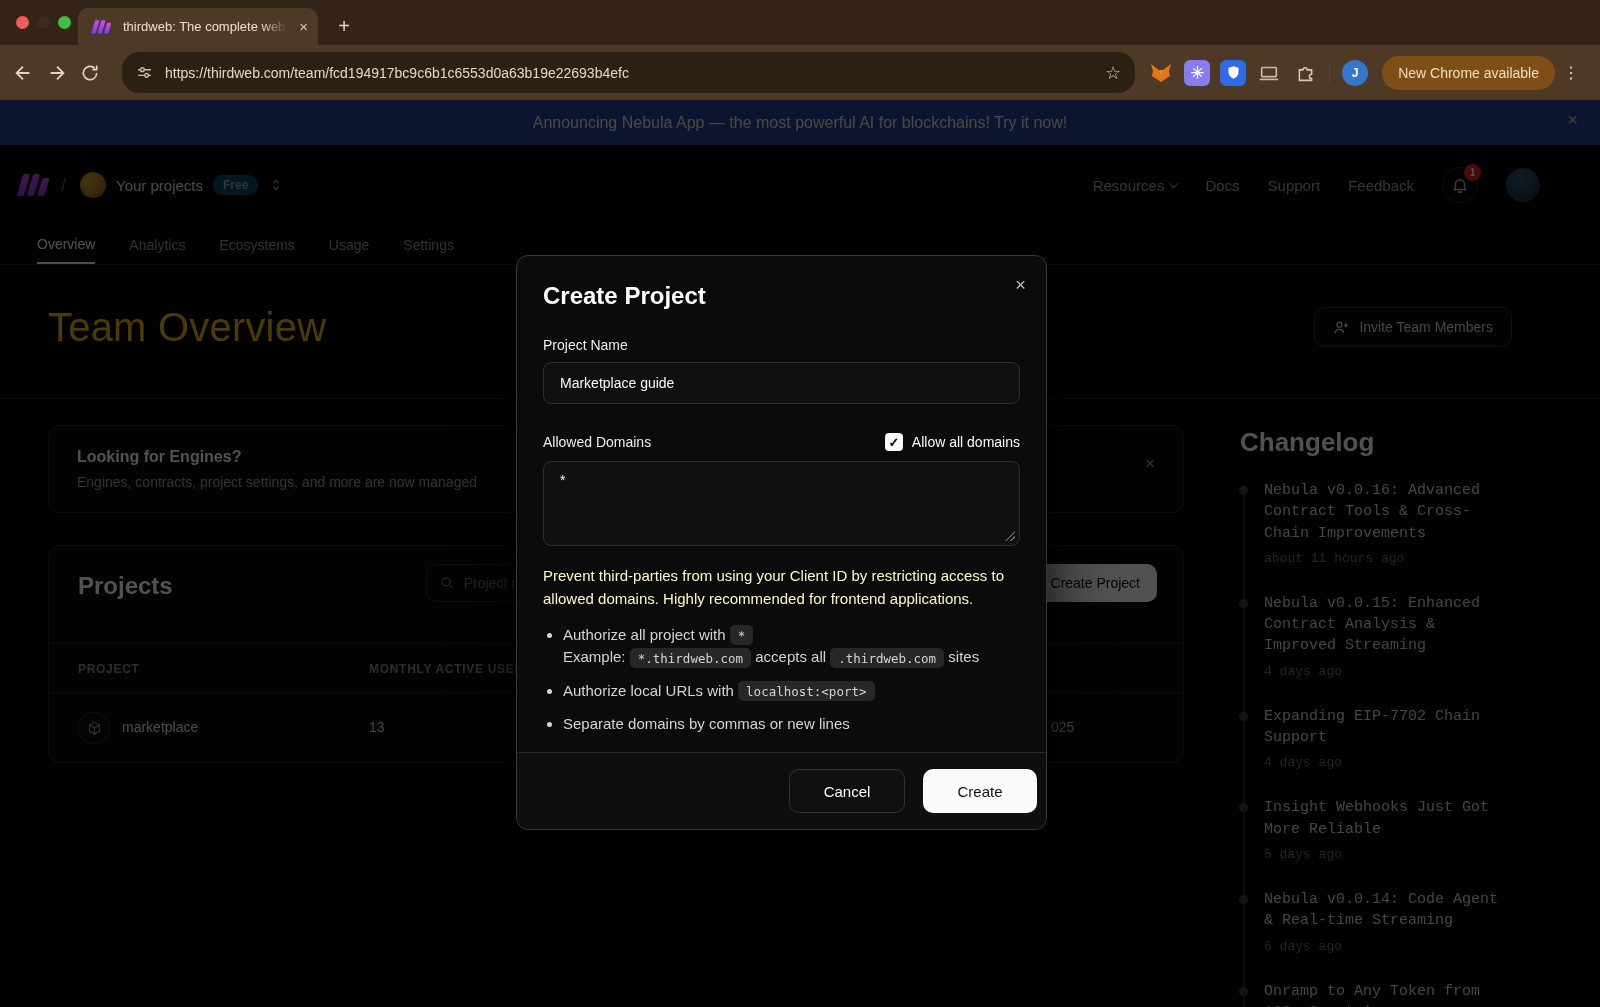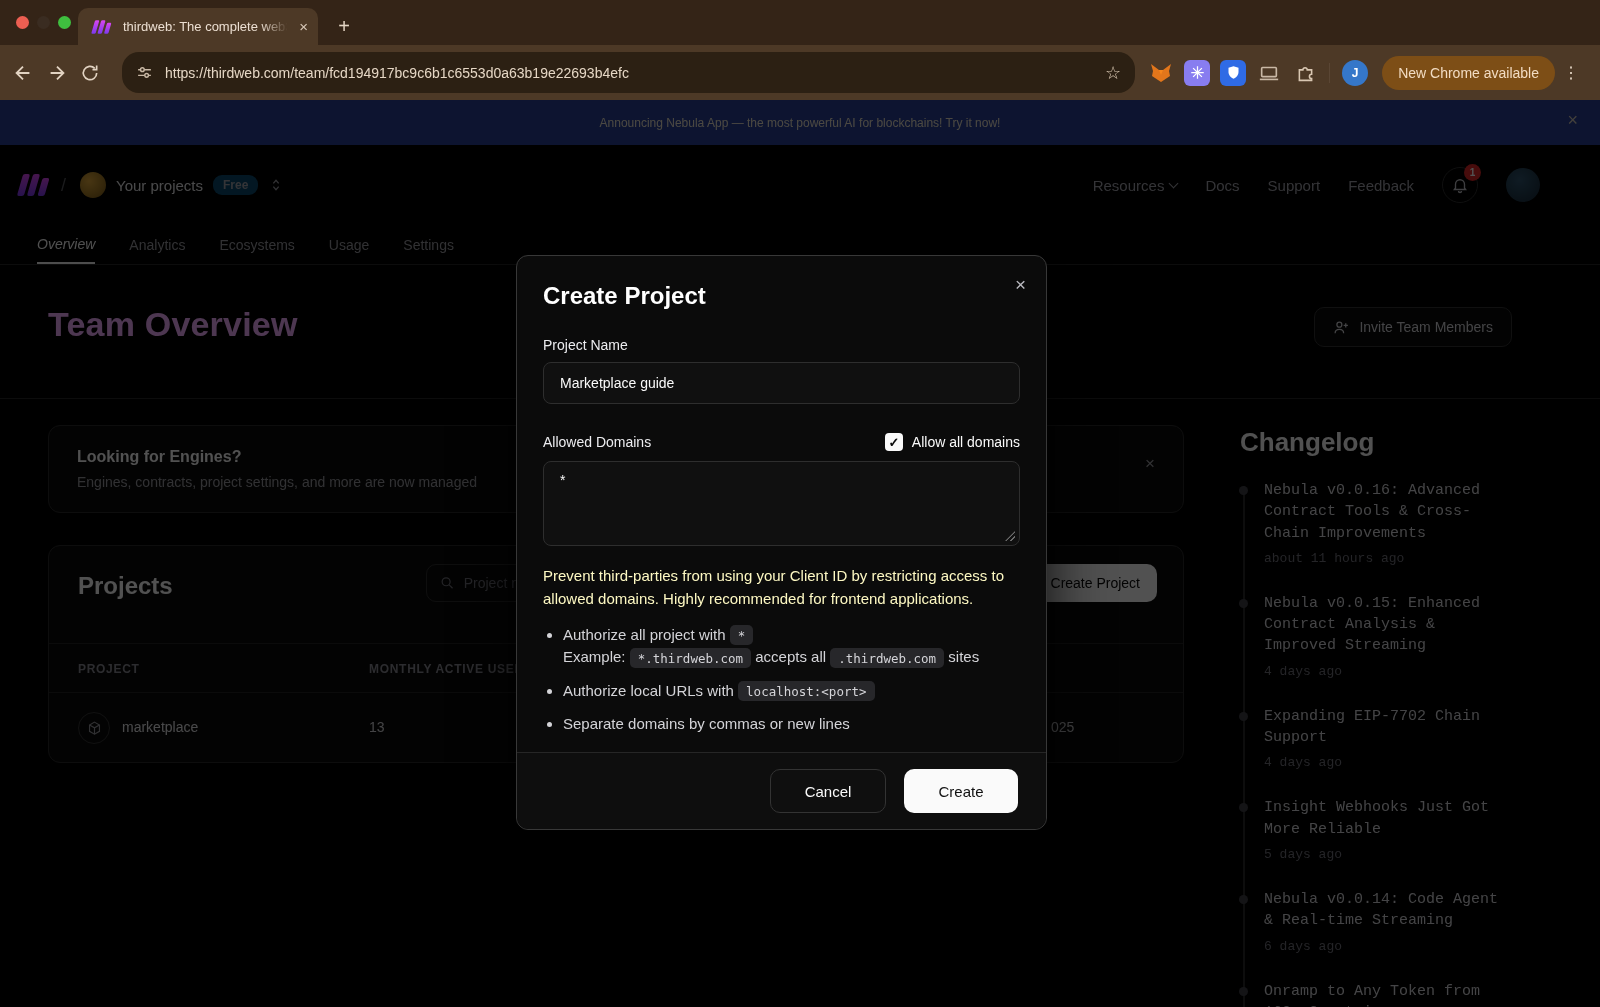--- a/index.html
+++ b/index.html
@@ -33,21 +33,21 @@
   .sep { width:1px; height:20px; background:#5a4634; margin:0 6px; }
   .j-avatar { width:26px; height:26px; border-radius:50%; background:#3577c9; color:#fff; font-size:12px;
               font-weight:bold; display:flex; align-items:center; justify-content:center; margin:0 6px; }
   .newchrome { height:34px; background:#7d4e16; border-radius:17px; color:#f2dcc3; font-size:14px;
                display:flex; align-items:center; padding:0 16px; margin-left:8px; white-space:nowrap; }
   .dots { color:#e8d9c8; font-size:16px; margin:0 8px; letter-spacing:1px; }
 
   
   .page { position:absolute; top:100px; left:0; width:1600px; height:907px; background:#000; }
   .banner { height:45px; background:#293f96; position:relative; display:flex; align-items:center; justify-content:center; }
-  .banner-text { color:#e8e0cc; font-size:12px; }
+  .banner-text { color:#e8e0cc; font-size:16px; }
   .banner-close { position:absolute; right:22px; top:10px; color:#cfc7b8; font-size:18px; }
 
   .site-header { height:80px; display:flex; align-items:center; padding:0 60px 0 20px; }
   .tw-logo { display:flex; gap:3px; margin-right:14px; }
   .tw-logo i { width:7px; height:22px; background:linear-gradient(180deg,#d946ef,#7c3aed);
                transform:skewX(-16deg); border-radius:2px; }
   .tw-logo i:nth-child(3){ height:18px; margin-top:4px; }
   .hdr-slash { color:#55565a; font-size:18px; margin-right:14px; }
   .team-avatar { width:26px; height:26px; border-radius:50%;
                  background:radial-gradient(circle at 35% 35%, #e0a83c, #7a5a16); margin-right:10px; }
@@ -61,24 +61,24 @@
   .bell-wrap { position:relative; width:36px; height:36px; border:1px solid #2f2f2f; border-radius:50%;
                display:flex; align-items:center; justify-content:center; }
   .bell-badge { position:absolute; top:-4px; right:-4px; min-width:17px; height:17px; background:#dc2626;
                 border-radius:9px; color:#fff; font-size:10px; font-weight:bold;
                 display:flex; align-items:center; justify-content:center; }
   .user-avatar { width:34px; height:34px; border-radius:50%;
                  background:radial-gradient(circle at 40% 35%, #31566f, #152736); }
 
   .tabnav { height:40px; border-bottom:1px solid #262626; display:flex; gap:34px; padding:0 37px; }
   .tabnav .titem { display:flex; align-items:center; color:#9a9aa0; font-size:14px; height:100%; }
-  .tabnav .titem.active { color:#fafafa; border-bottom:2px solid #eee;font-style:italic; }
+  .tabnav .titem.active { color:#fafafa; border-bottom:2px solid #eee; }
 
   .content { position:relative; height:742px; }
-  .page-title { position:absolute; left:48px; top:40px; font-size:34px; font-weight:bold; color:#f0abfc; letter-spacing:.2px; }
+  .page-title { position:absolute; left:48px; top:40px; font-size:40px; font-weight:normal; color:#eab308; letter-spacing:.2px; }
   .invite-btn { position:absolute; right:88px; top:42px; height:40px; border:1px solid #333; border-radius:10px;
                 display:flex; align-items:center; gap:9px; padding:0 18px; color:#d4d4d8; font-size:14px; background:#0a0a0a; }
   .hdr-divider { position:absolute; top:133px; left:0; width:100%; border-bottom:1px solid #262626; }
 
   .card { position:absolute; left:48px; width:1136px; background:#0c0c0c; border:1px solid #2a2a2a; border-radius:12px; }
   .engines { top:160px; height:88px; padding:22px 28px; }
   .engines h3 { color:#fafafa; font-size:16px; margin-bottom:8px; }
   .engines p { color:#9a9aa0; font-size:14px; white-space:nowrap; overflow:hidden; }
   .engines-close { position:absolute; right:28px; top:28px; color:#9a9aa0; font-size:17px; }
 
@@ -134,21 +134,21 @@
                 border-radius:8px; padding:10px 16px; color:#fafafa; font-size:14px; }
   .resize-grip { position:absolute; right:4px; bottom:4px; width:10px; height:10px;
                  background:repeating-linear-gradient(135deg, transparent 0 2.5px, #6a6a6a 2.5px 4px);
                  clip-path:polygon(100% 0, 100% 100%, 0 100%); }
   .m-help { margin-top:18px; color:#fef9c3; font-size:15px; line-height:1.55; }
   .m-bullets { margin:13px 0 0 20px; color:#d4d4d8; font-size:15px; line-height:1.5; }
   .m-bullets li { margin-bottom:11px; }
   .codechip { font-family:"DejaVu Sans Mono", monospace; font-size:12.5px; background:#27272a; color:#d4d4d8;
               padding:2.5px 8px; border-radius:5px; }
   .m-footer { margin:auto -26px 0; border-top:1px solid #262626; background:#0e0e0e;
-              border-radius:0 0 12px 12px; padding:16px 28px; display:flex; justify-content:flex-end; gap:18px; }
+              border-radius:0 0 12px 12px; padding:16px 9px; display:flex; justify-content:flex-end; gap:18px; }
   .btn-cancel { width:116px; height:44px; background:#0f0f0f; border:1px solid #333; border-radius:10px;
                 color:#fafafa; font-size:15px; font-family:"Liberation Sans", sans-serif; }
   .btn-create { width:114px; height:44px; background:#fafafa; border:0; border-radius:10px;
                 color:#111; font-size:15px; font-weight:500; font-family:"Liberation Sans", sans-serif; }
   svg { display:block; }
 </style>
 </head>
 <body>
 
 <div class="screen">

